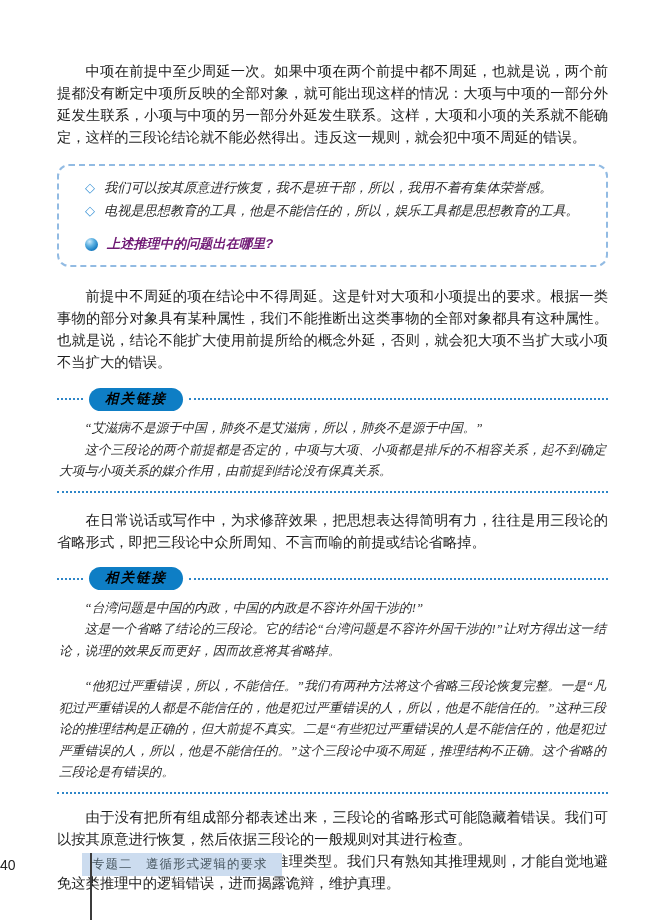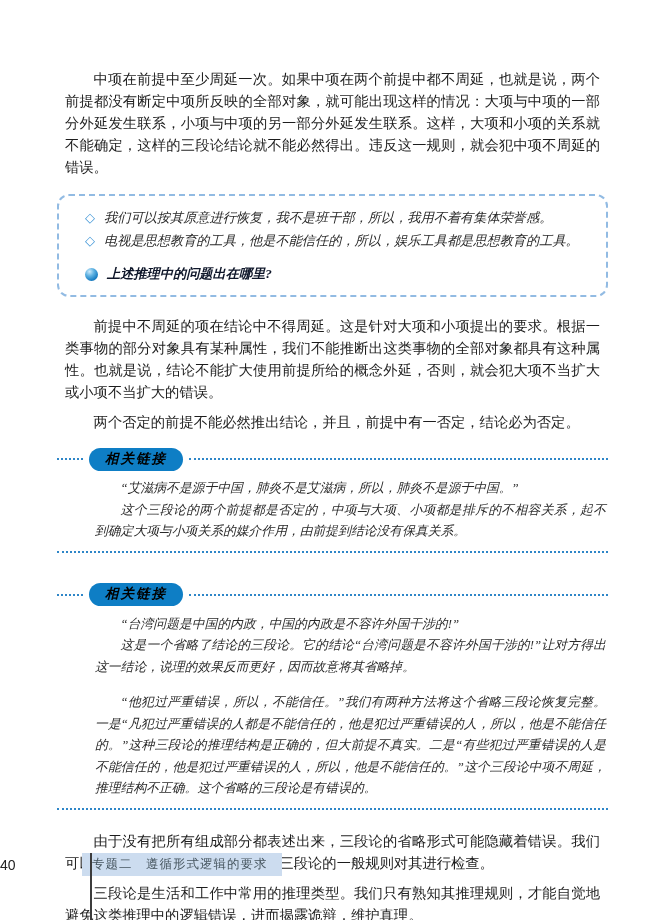--- a/index.html
+++ b/index.html
@@ -13,21 +13,21 @@
   }
   .content{
     position:absolute;
     left:57px;right:42px;top:60px;
   }
   .para{
     font-size:14.3px;
     line-height:22px;
     text-indent:2em;
     text-align:justify;
-    margin:8px;
+    margin:0;
   }
   .para + .para{margin-top:0;}
 
   
   .dashed-box{
     border:2px dashed #92bbe3;
     border-radius:12px;
     margin:16px 0 18px 0;
     padding:10px 14px 12px 26px;
   }
@@ -47,21 +47,22 @@
     margin-right:9px;
     flex:0 0 auto;
   }
   .question-row{
     display:flex;
     align-items:center;
     margin-top:13px;
     font-style:italic;
     font-weight:bold;
     font-size:13.2px;
-    color:#0f172a;
+    color:#701a75;
+    font-family:Liberation Mono, monospace;
   }
   .globe{
     width:13px;height:13px;
     border-radius:50%;
     background:radial-gradient(circle at 35% 28%, #cdeafb 0%, #5fb2e2 35%, #1b7fc4 70%, #0a5a96 100%);
     margin-right:9px;
     flex:0 0 auto;
   }
 
   
@@ -84,21 +85,20 @@
     font-family:"Liberation Sans","DejaVu Sans",sans-serif;
     font-style:italic;
     font-weight:bold;
     font-size:13.5px;
     letter-spacing:2px;
     padding:2px 16px 3px 16px;
     border-radius:12px;
   }
   .rel-body{
     padding:7px 2px 8px 2px;
-    margin-left:36px;
   }
   .rel-line{
     font-family:"Liberation Serif","DejaVu Serif",serif;
     font-style:italic;
     font-size:12.8px;
     line-height:21.5px;
     text-indent:2em;
     text-align:justify;
     color:#2a2a2a;
     margin:0;
@@ -162,37 +162,37 @@
         <span class="diamond">◇</span>
         <span>电视是思想教育的工具，他是不能信任的，所以，娱乐工具都是思想教育的工具。</span>
       </div>
       <div class="question-row">
         <span class="globe"></span>
         <span>上述推理中的问题出在哪里?</span>
       </div>
     </div>
 
     <p class="para">前提中不周延的项在结论中不得周延。这是针对大项和小项提出的要求。根据一类事物的部分对象具有某种属性，我们不能推断出这类事物的全部对象都具有这种属性。也就是说，结论不能扩大使用前提所给的概念外延，否则，就会犯大项不当扩大或小项不当扩大的错误。</p>
-    <p class="para">两个否定的前提不能必然推出结论，并且，前提中有一否定，结论必为否定。</p>
 
     <div class="related">
       <div class="rel-header">
         <div class="dotlead dot-left"></div>
         <div class="badge">相关链接</div>
         <div class="dotlead dot-right"></div>
       </div>
       <div class="rel-body">
         <p class="rel-line">“艾滋病不是源于中国，肺炎不是艾滋病，所以，肺炎不是源于中国。”</p>
         <p class="rel-line">这个三段论的两个前提都是否定的，中项与大项、小项都是排斥的不相容关系，起不到确定大项与小项关系的媒介作用，由前提到结论没有保真关系。</p>
       </div>
       <div class="rel-bottom"></div>
     </div>
 
     <div class="spacer-sm"></div>
 
+    <p class="para">在日常说话或写作中，为求修辞效果，把思想表达得简明有力，往往是用三段论的省略形式，即把三段论中众所周知、不言而喻的前提或结论省略掉。</p>
 
     <div class="related">
       <div class="rel-header">
         <div class="dotlead dot-left"></div>
         <div class="badge">相关链接</div>
         <div class="dotlead dot-right"></div>
       </div>
       <div class="rel-body">
         <p class="rel-line">“台湾问题是中国的内政，中国的内政是不容许外国干涉的!”</p>
         <p class="rel-line">这是一个省略了结论的三段论。它的结论“台湾问题是不容许外国干涉的!”让对方得出这一结论，说理的效果反而更好，因而故意将其省略掉。</p>

